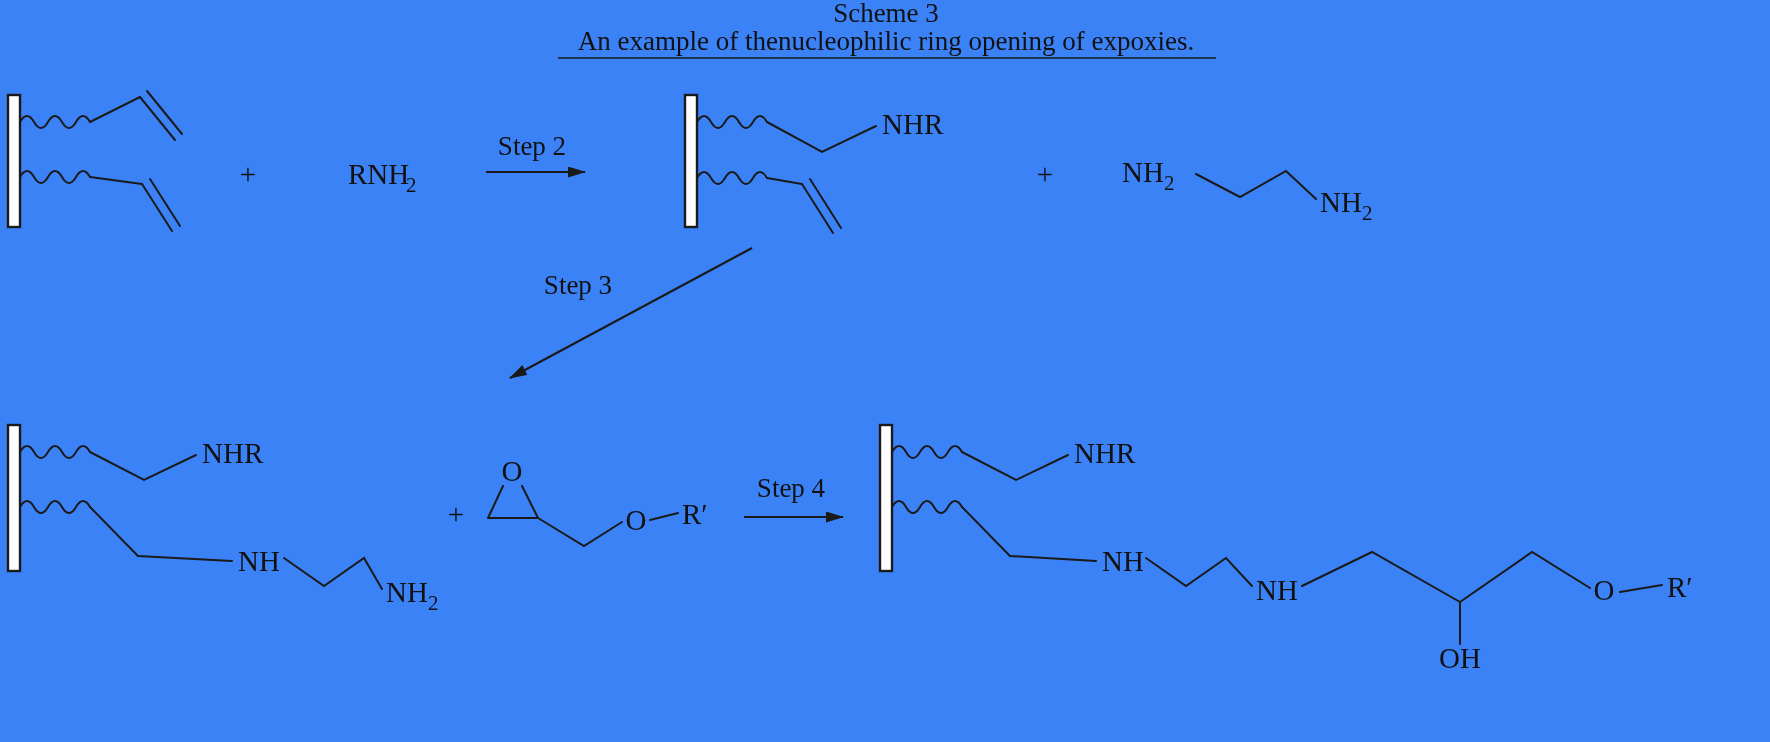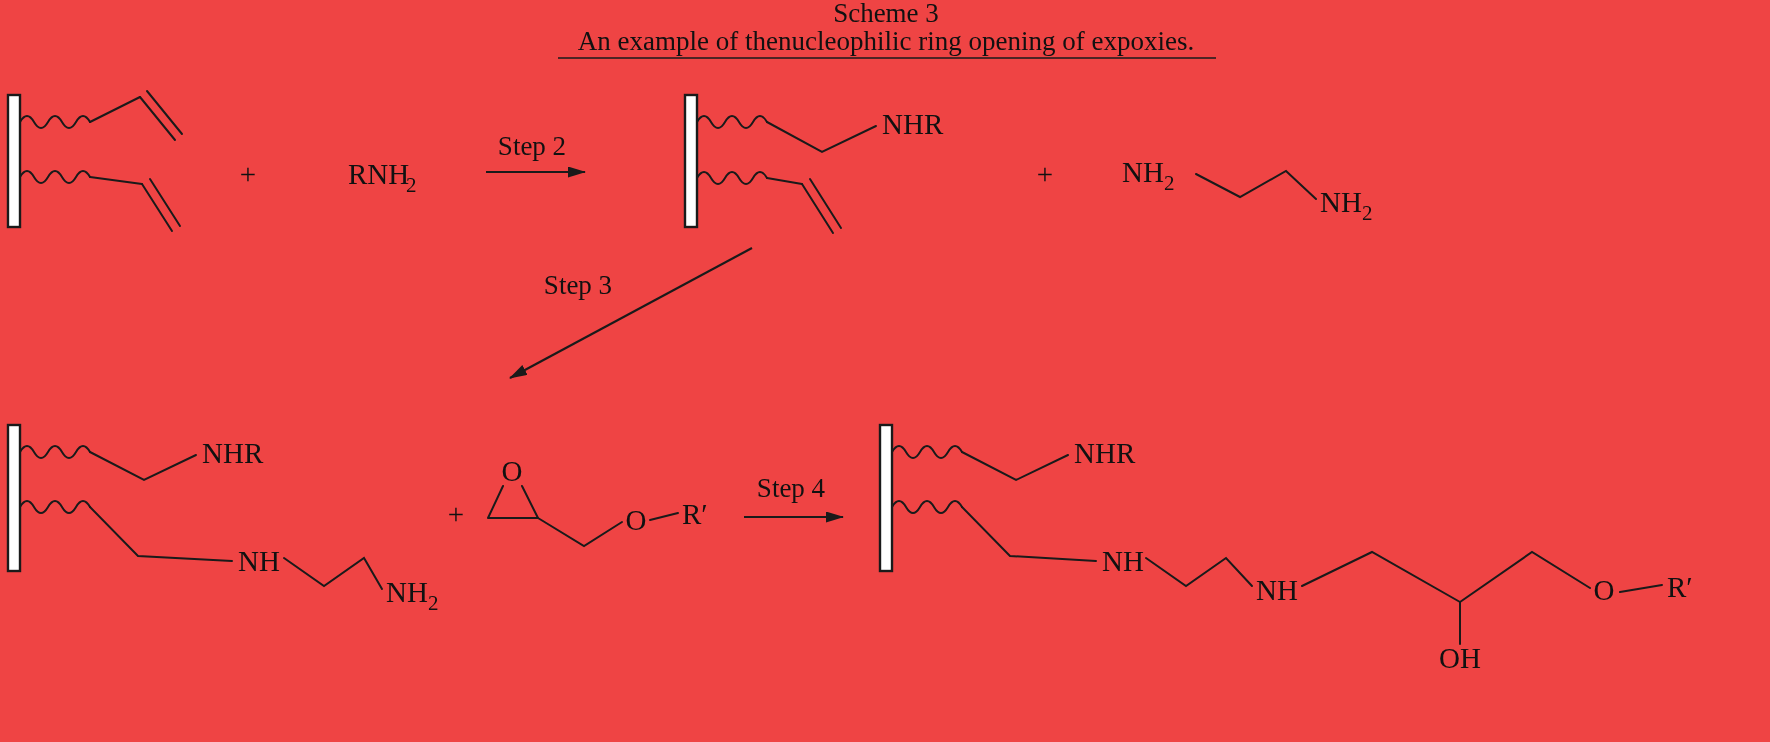--- a/index.html
+++ b/index.html
@@ -1,19 +1,19 @@
 <!DOCTYPE html>
 <html><head>
 <meta charset="utf-8">
 <style>
   html,body{margin:0;padding:0;background:#ffffff;}
   .page{
     position:relative;
     width:1770px;height:742px;
-    background:#ef4444;
+    background:#3b82f6;
     font-family:"Liberation Serif","DejaVu Serif",serif;
     overflow:hidden;
   }
   svg{display:block;}
   svg text{
     font-family:"Liberation Serif","DejaVu Serif",serif;
     fill:#111111;
   }
   .ttl{font-size:27px;}
   .lbl{font-size:29px;}

